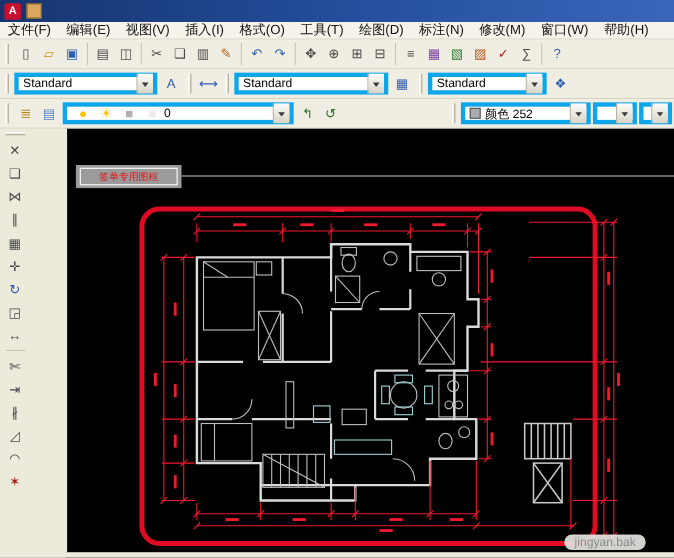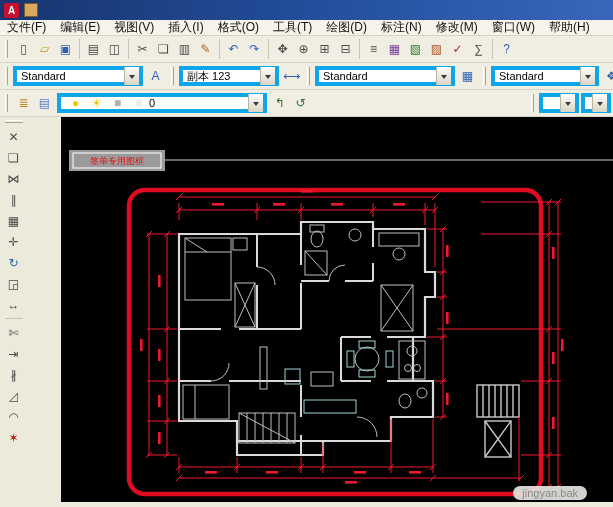--- a/index.html
+++ b/index.html
@@ -152,24 +152,20 @@
     <span class="combo w130">
       <span class="val">Standard</span>
       <span class="arrow"></span>
     </span>
     <span class="iconrow">
         <span class="tbtn">
           <span class="glyph" style="color: rgb(47, 95, 176);">A</span>
         </span>
       </span>
     <span class="grip"></span>
-    <span class="combo w100">
-      <span class="val">副本 123</span>
-      <span class="arrow"></span>
-    </span>
     <span class="iconrow">
         <span class="tbtn">
           <span class="glyph" style="color: rgb(47, 95, 176);">⟷</span>
         </span>
       </span>
     <span class="grip"></span>
     <span class="combo w140">
       <span class="val">Standard</span>
       <span class="arrow"></span>
     </span>
@@ -221,20 +217,25 @@
     <span class="iconrow">
         <span class="tbtn">
           <span class="glyph" style="color: rgb(47, 111, 47);">↰</span>
         </span>
         <span class="tbtn">
           <span class="glyph" style="color: rgb(47, 111, 47);">↺</span>
         </span>
       </span>
     <span class="spacer"></span>
     <span class="grip"></span>
+    <span class="combo w118">
+      <span class="swatch"></span>
+      <span class="val">颜色 252</span>
+      <span class="arrow"></span>
+    </span>
     <span class="combo w40">
       <span class="val"></span>
       <span class="arrow"></span>
     </span>
     <span class="combo w30">
       <span class="val"></span>
       <span class="arrow"></span>
     </span>
   </div>
 

